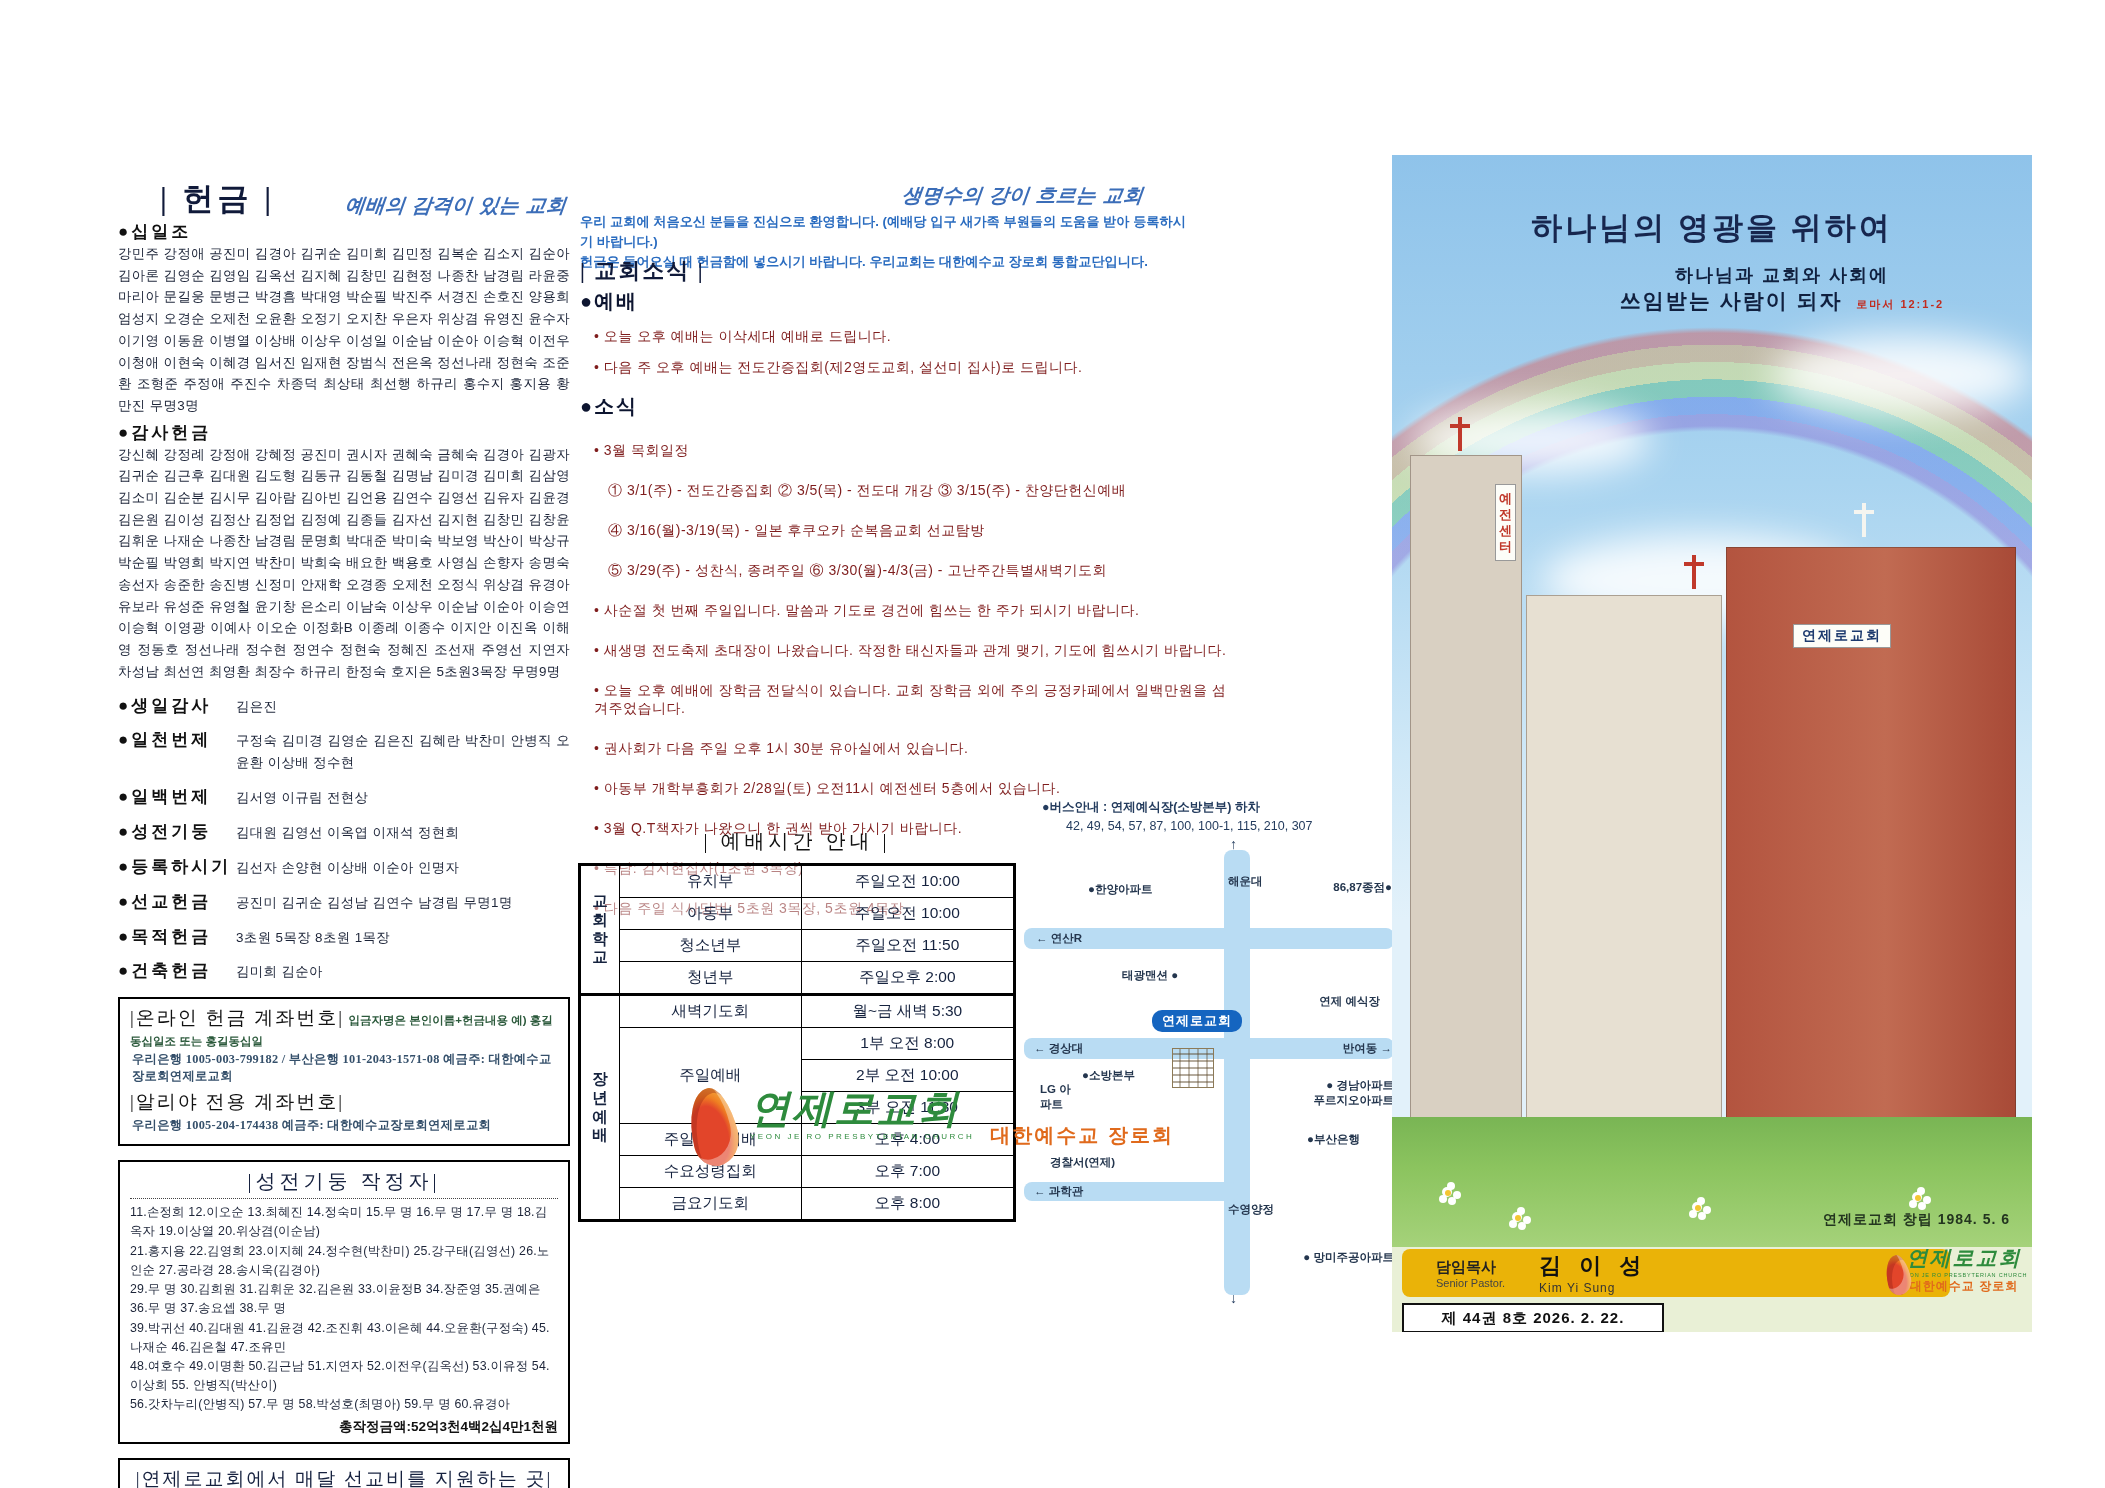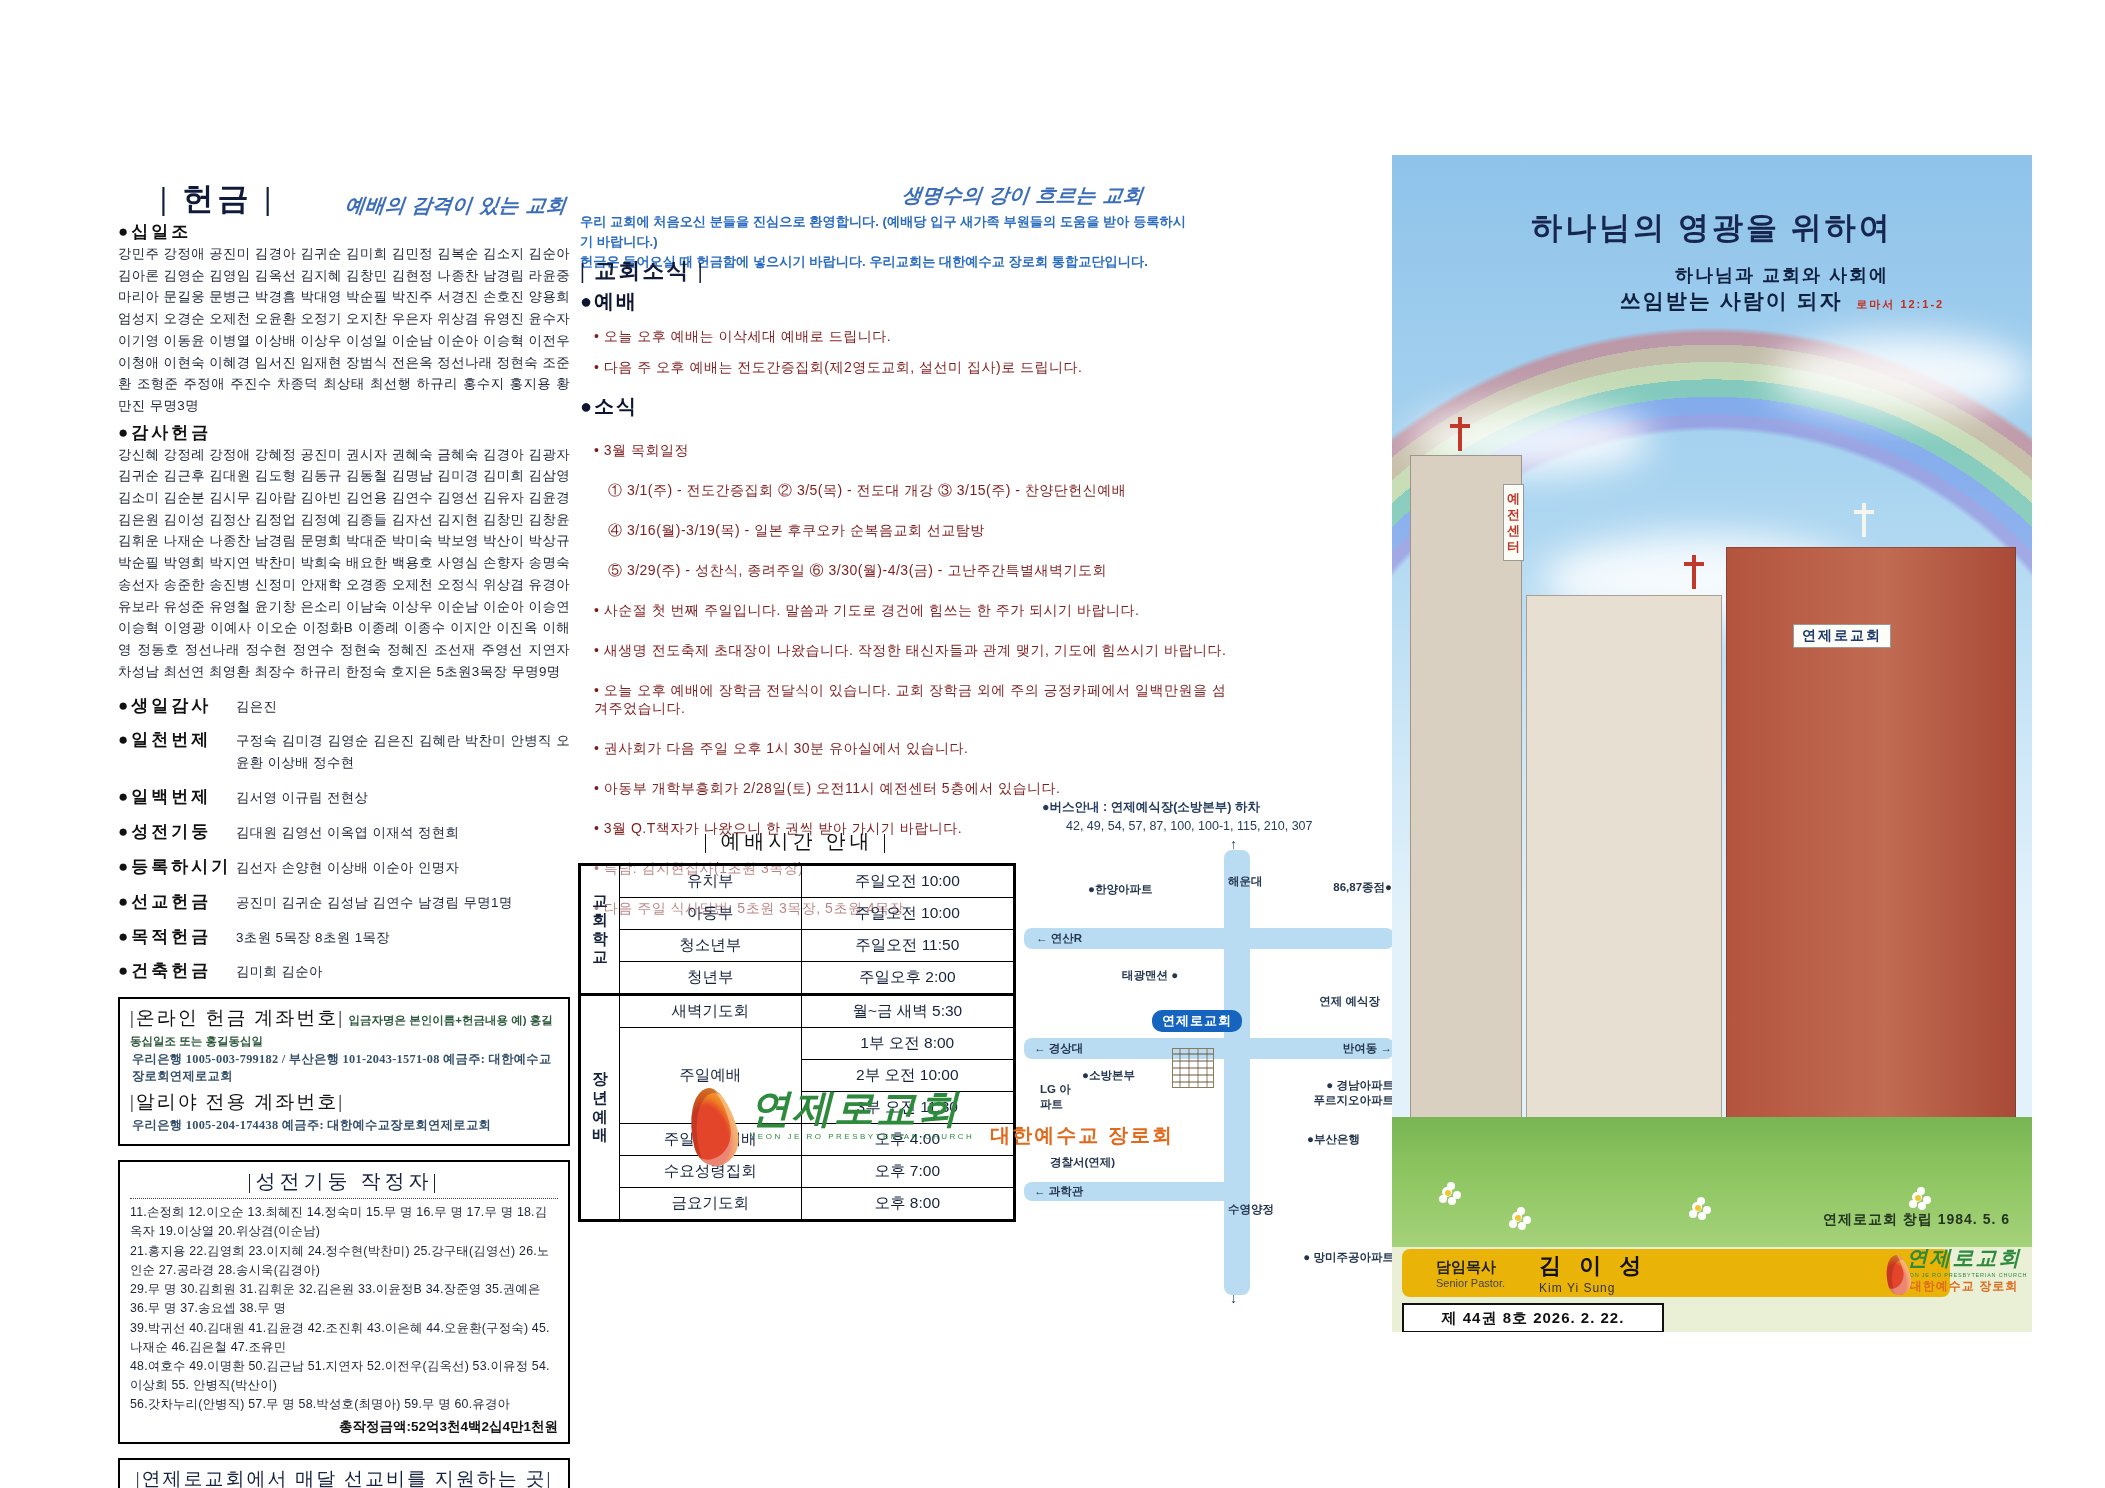--- a/index.html
+++ b/index.html
@@ -356,21 +356,21 @@
 
   <div class="cover">
     <div class="photo">
       <div class="rainbow"></div>
       <div class="cloud" style="left:20px;top:250px;width:240px;height:70px;"></div>
       <div class="cloud" style="left:380px;top:180px;width:260px;height:80px;"></div>
       <div class="cloud" style="left:150px;top:380px;width:320px;height:90px;"></div>
 
       <div class="bldg windows" style="left:18px;top:300px;width:112px;height:680px;background:#d9d0c2;"></div>
       <div class="cross" style="left:66px;top:262px;"></div>
-      <div class="sign-v" style="left:112px;top:330px;"><span class="vtext">예전센터</span></div>
+      <div class="sign-v" style="left:104px;top:330px;"><span class="vtext">예전센터</span></div>
 
       <div class="bldg windows" style="left:134px;top:440px;width:196px;height:540px;background:#e7e0d2;"></div>
       <div class="cross" style="left:300px;top:400px;"></div>
 
       <div class="bldg windows" style="left:334px;top:392px;width:290px;height:600px;background:linear-gradient(90deg,#b3543f 0%,#c16b52 55%,#a84a37 100%);"></div>
       <div class="cross white" style="left:470px;top:348px;"></div>
       <div class="sign-h" style="left:402px;top:470px;">연제로교회</div>
 
       <div class="lawn">
         <div class="flower" style="left:50px;top:70px;"></div>

